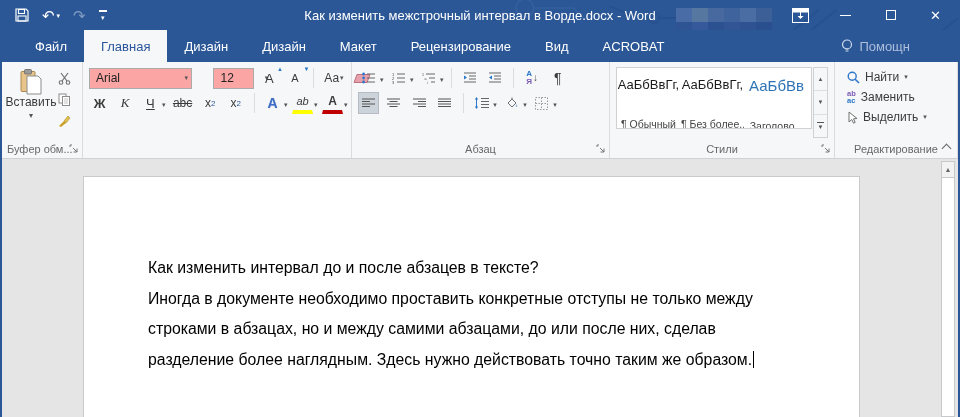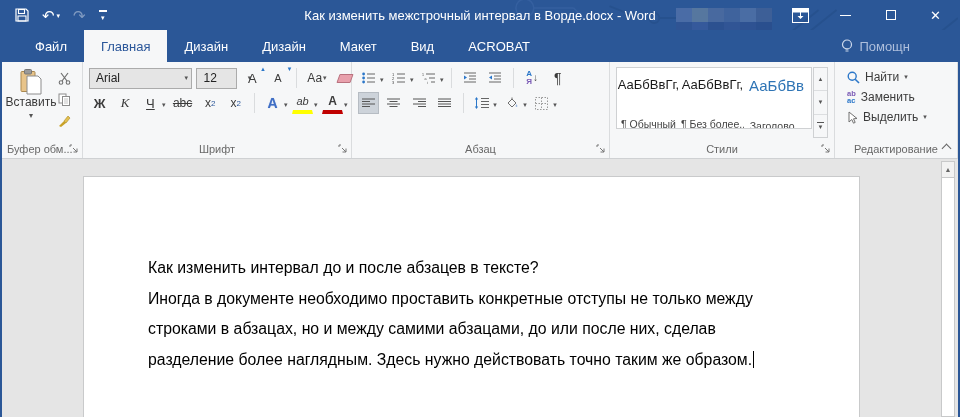--- a/index.html
+++ b/index.html
@@ -56,24 +56,24 @@
   .g-clipboard { width: 81px; }
   .paste-wrap { display: flex; }
   .paste-btn { display: flex; flex-direction: column; align-items: center; width: 46px; padding-top: 2px; font-size: 12px; color: #3b3b3b; }
   .paste-btn .drop { font-size: 8px; margin-top: 2px; color: #555; }
   .clip-col { display: flex; flex-direction: column; gap: 3px; padding-top: 2px; }
   .clip-col .rbtn { height: 18px; }
   .g-clipboard .rgroup-footer { justify-content: flex-start; padding-left: 5px; }
 
   
   .g-font { width: 269px; }
-  .combo { display: inline-flex; align-items: center; height: 21px; background: #e5e5e5; border: 1px solid #ababab; font-size: 12px; color: #222; padding: 0 3px 0 6px; vertical-align: middle; gap: 23px; }
+  .combo { display: inline-flex; align-items: center; height: 21px; background: #fca5a5; border: 1px solid #ababab; font-size: 12px; color: #222; padding: 0 3px 0 6px; vertical-align: middle; gap: 23px; }
   .combo .drop { margin-left: auto; font-size: 7px; color: #555; padding-left: 8px; }
   .combo.fname { width: 103px; }
-  .combo.fsize { width: 41px; margin-left: 0; }
+  .combo.fsize { width: 41px; margin-left: 17px; }
   .b { font-weight: bold; }
   .i { font-style: italic; font-family: "Liberation Serif", serif; }
   .u { text-decoration: underline; }
   .strike { text-decoration: line-through; font-size: 12px; }
   .subsup { font-size: 12px; }
   .subsup sub, .subsup sup { font-size: 8px; color: #2b579a; }
   .caseAa { font-size: 12px; }
   .growA { position: relative; font-size: 13px; }
   .growA .tri { position: absolute; top: -2px; right: -4px; font-size: 6px; color: #2b77c9; }
   .shrinkA { position: relative; font-size: 11px; }
@@ -196,20 +196,21 @@
       <span class="wbtn close-x">✕</span>
     </div>
   </div>
 
   <div class="tabrow">
     <span class="tab first">Файл</span>
     <span class="tab active">Главная</span>
     <span class="tab">Дизайн</span>
     <span class="tab">Дизайн</span>
     <span class="tab">Макет</span>
+    <span class="tab">Рецензирование</span>
     <span class="tab">Вид</span>
     <span class="tab">ACROBAT</span>
     <div class="tab-right">
       <span class="tellme">
         <svg width="12" height="15" viewBox="0 0 12 15">
             <circle cx="6" cy="5.5" r="4.5" fill="none" stroke="#cdd9ec" stroke-width="1.2"></circle>
             <path d="M4.5 10 h3 M4.5 12 h3" stroke="#cdd9ec" stroke-width="1.2"></path>
           </svg>
         <span>Помощн</span>
       </span>
@@ -300,26 +301,20 @@
             </span>
           <span class="rbtn subsup">
               <span>x</span>
               <sup>2</sup>
             </span>
           <span class="sep"></span>
           <span class="rbtn effectsA">А</span><span class="mini-drop">▾</span>
           <span class="rbtn hl-ab">ab</span><span class="mini-drop">▾</span>
           <span class="rbtn fc-A">А</span><span class="mini-drop">▾</span>
         </div>
-      </div>
-      <div class="rgroup-footer">
-        <span>Шрифт</span>
-        <svg class="launcher" viewBox="0 0 10 10">
-            <path d="M1 3 V1 h2 M4 4 l4 4 M8 4.5 V8 H4.5" stroke="#777" fill="none"></path>
-          </svg>
       </div>
     </div>
 
     <div class="rgroup g-paragraph">
       <div class="rgroup-content">
         <div class="row">
           <span class="rbtn">
             <svg width="13" height="12" viewBox="0 0 13 12">
                 <g fill="#2b77c9">
                   <circle cx="1.6" cy="2" r="1.4"></circle>

